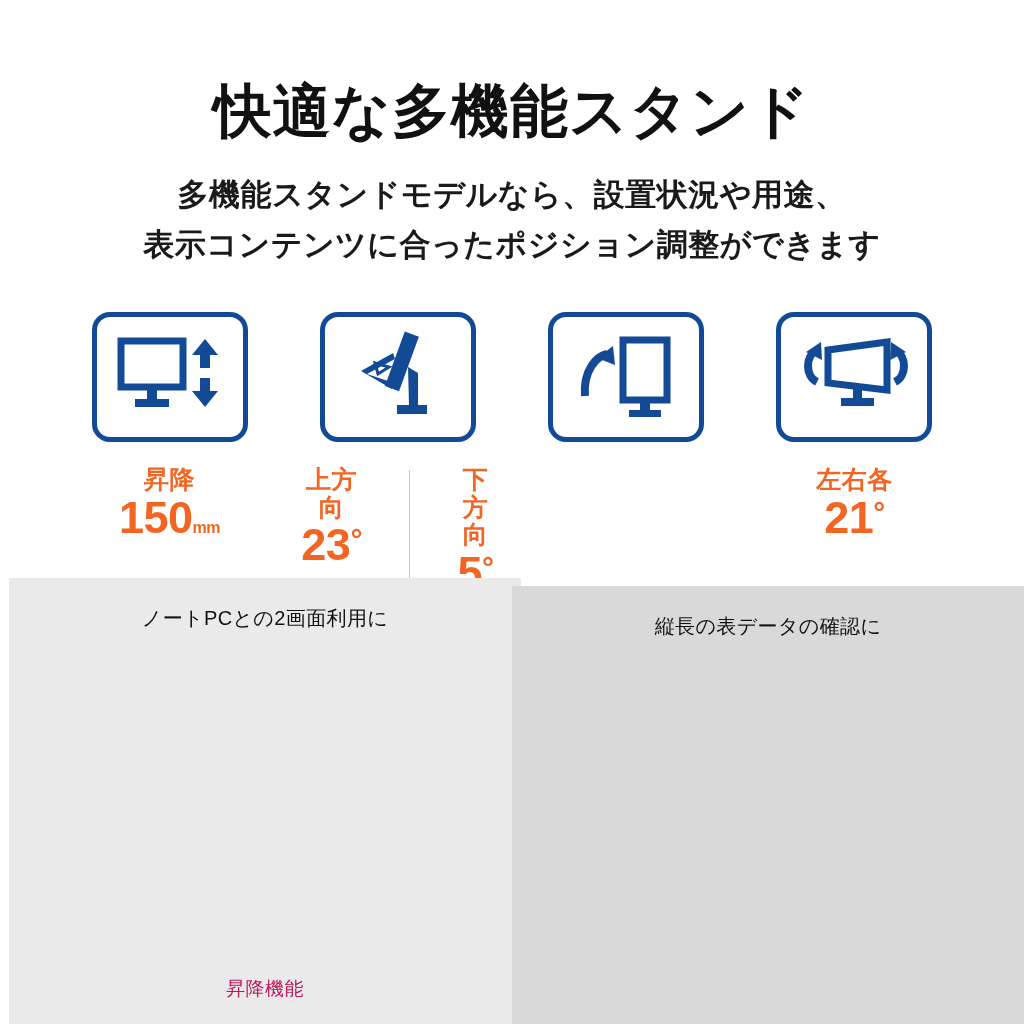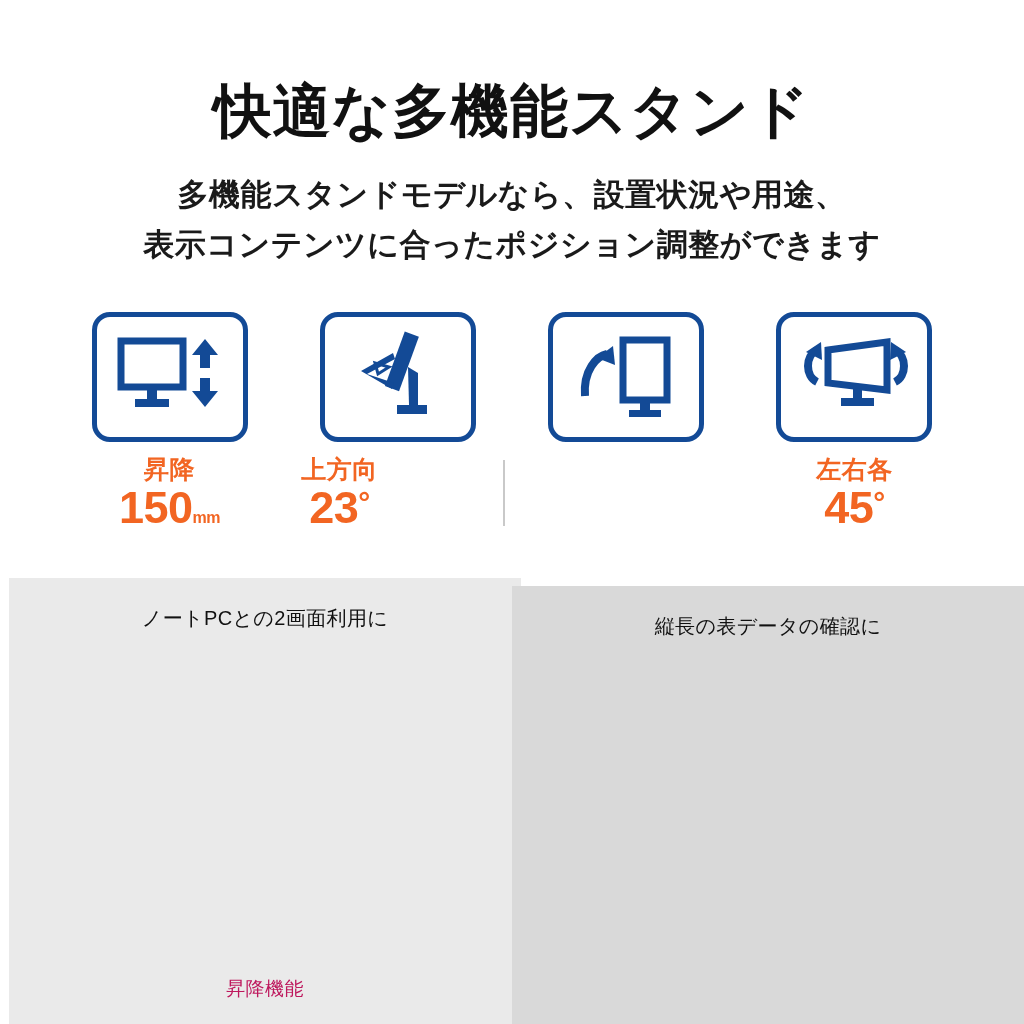--- a/index.html
+++ b/index.html
@@ -30,21 +30,21 @@
   
   .spec-row {
     position: absolute; left: 62px; top: 312px; width: 900px; height: 250px;
     display: flex; justify-content: space-between; align-items: flex-start;
   }
   .spec { width: 215px; display: flex; flex-direction: column; align-items: center; }
   .icon-box {
     width: 156px; height: 130px; border: 5px solid #134a96; border-radius: 18px;
     background: #fff; display: flex; align-items: center; justify-content: center;
   }
-  .spec-caption { margin-top: 14px; width: 100%; text-align: center; }
+  .spec-caption { margin-top: 24px; width: 100%; text-align: center; }
   .cap-label { font-size: 25px; color: #f26522; font-weight: 700; line-height: 1.1; letter-spacing: .5px; }
   .cap-value { font-size: 45px; color: #f26522; font-weight: 700; line-height: 1.08; letter-spacing: -.5px; }
   .cap-unit { font-size: 16px; font-weight: 700; }
   .cap-deg { font-size: 30px; font-weight: 700; vertical-align: 10px; }
 
   
   .dual { display: flex; align-items: stretch; justify-content: space-between; gap: 36px; }
   .dual .half { padding: 0 11px; }
   .dual .divider { width: 2px; background: #c9c9c9; margin: 4px 0 6px; }
 
@@ -104,20 +104,24 @@
             <path d="M16 44 L48 26 L50 32 L22 47 L49 56 L47 62 Z" fill="#134a96"></path>
             <path d="M30 36 L44 40 L33 47 Z" fill="none" stroke="#134a96" stroke-width="3"></path>
           </svg>
         </div>
         <div class="spec-caption dual">
           <div class="half">
             <div class="cap-label">上方向</div>
             <div class="cap-value"><span>23</span><span class="cap-deg">°</span></div>
           </div>
           <div class="divider"></div>
+          <div class="half">
+            <div class="cap-label">下方向</div>
+            <div class="cap-value"><span>5</span><span class="cap-deg">°</span></div>
+          </div>
         </div>
       </div>
 
       <div class="spec">
         <div class="icon-box">
           <svg width="106" height="86" viewBox="0 0 106 86">
             <rect x="50" y="6" width="44" height="60" fill="none" stroke="#134a96" stroke-width="7"></rect>
             <rect x="67" y="66" width="10" height="10" fill="#134a96"></rect>
             <rect x="56" y="76" width="32" height="7" fill="#134a96"></rect>
             <path d="M12 62 C10 36 24 22 34 20 L34 20" fill="none" stroke="#134a96" stroke-width="8" stroke-linecap="butt"></path>
@@ -133,21 +137,21 @@
             <rect x="58" y="50" width="9" height="12" fill="#134a96"></rect>
             <rect x="46" y="62" width="33" height="8" fill="#134a96"></rect>
             <path d="M22 14 C10 20 10 40 22 46" fill="none" stroke="#134a96" stroke-width="8"></path>
             <path d="M26 6 L27 24 L11 16 Z" fill="#134a96"></path>
             <path d="M100 14 C112 20 112 40 100 46" fill="none" stroke="#134a96" stroke-width="8"></path>
             <path d="M96 6 L95 24 L111 16 Z" fill="#134a96"></path>
           </svg>
         </div>
         <div class="spec-caption">
           <div class="cap-label">左右各</div>
-          <div class="cap-value"><span>45</span><span class="cap-deg">°</span></div>
+          <div class="cap-value"><span>21</span><span class="cap-deg">°</span></div>
         </div>
       </div>
 
     </div>
   </div>
 
   <div class="panels">
 
     <div class="panel-l">
       <div class="panel-head">ノートPCとの2画面利用に</div>

